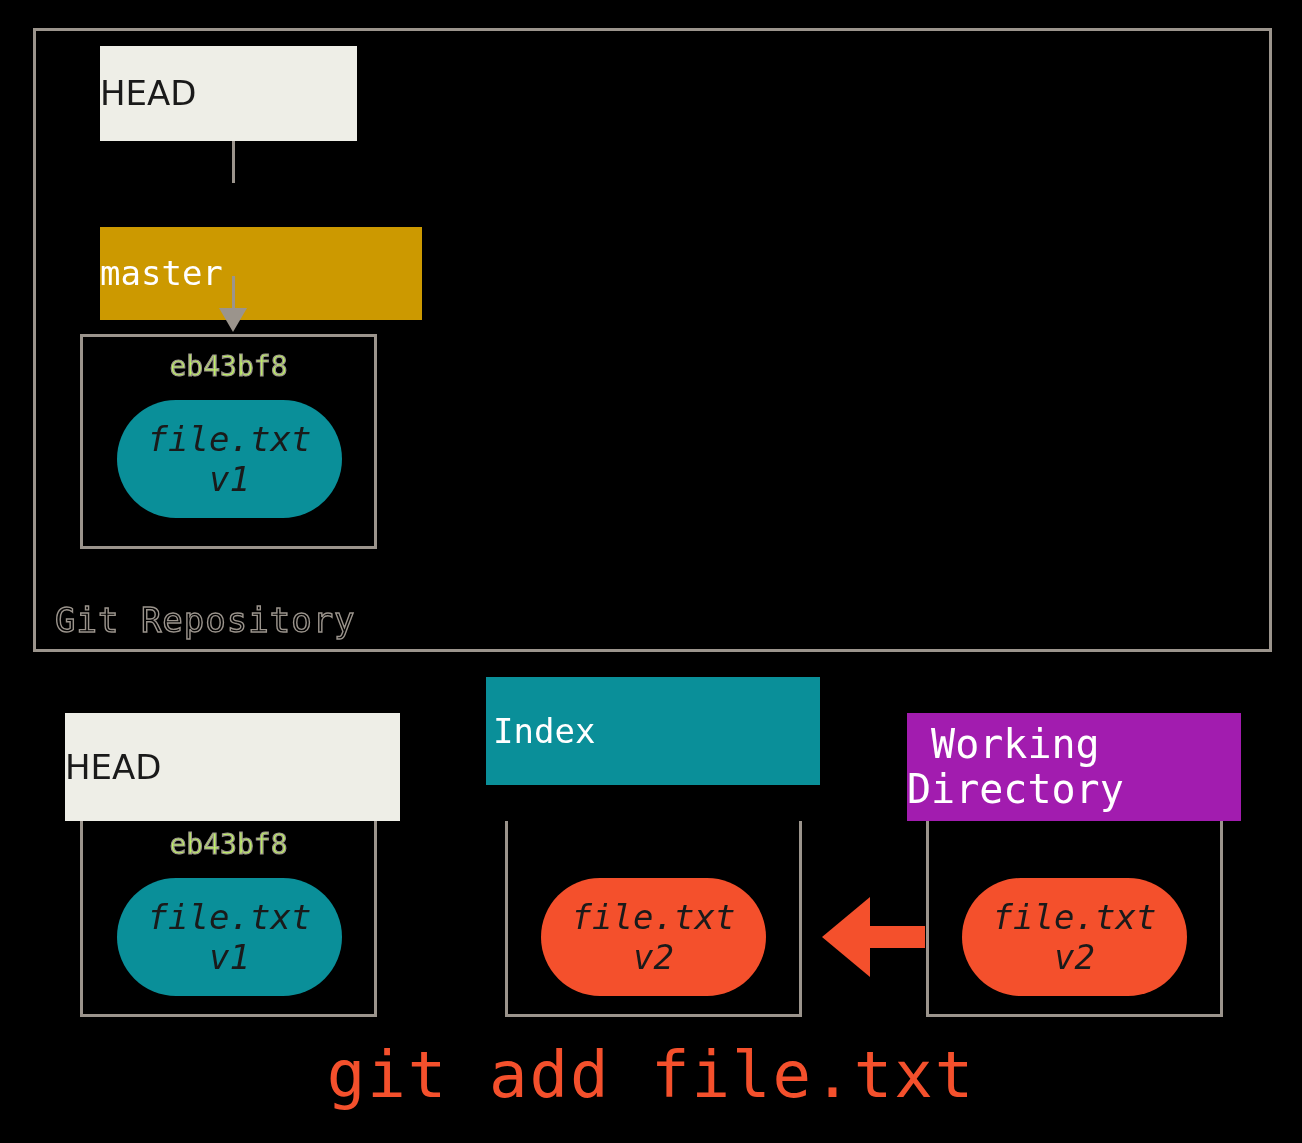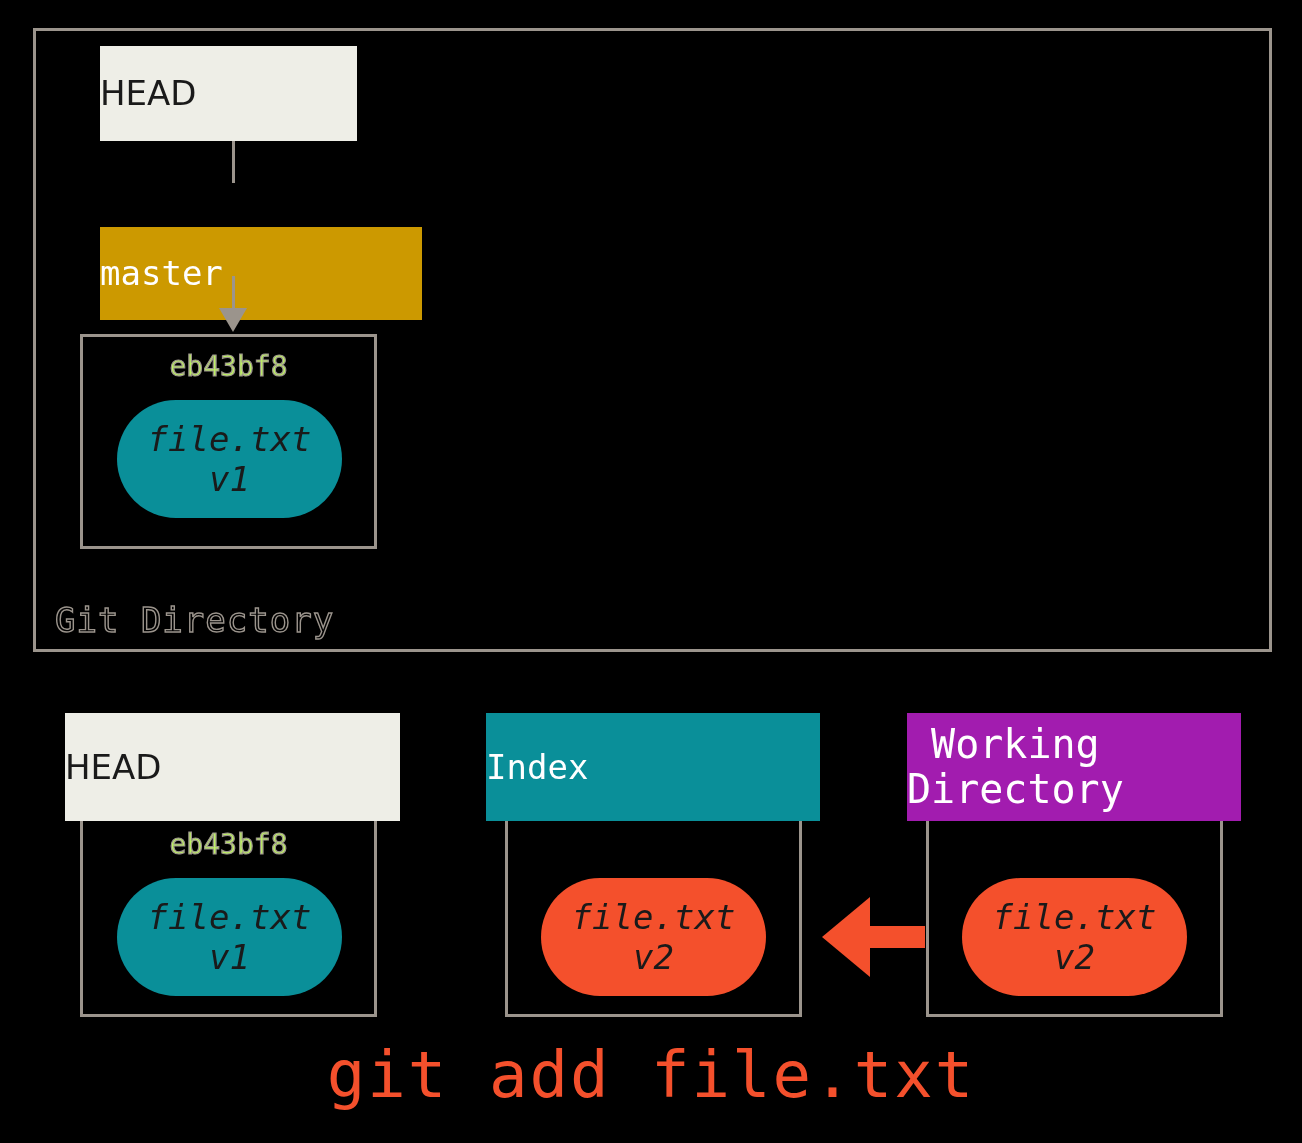--- a/index.html
+++ b/index.html
@@ -145,21 +145,21 @@
     white-space: nowrap;
   }
   .two-line { white-space: pre-line; }
 </style>
 </head>
 <body>
 
 <div class="stage">
 
   <div class="abs repo-frame"></div>
-  <div class="abs repo-label">Git Directory</div>
+  <div class="abs repo-label">Git Repository</div>
 
   <div class="abs box head-box" style="left:100px; top:46px; width:257px; height:95px;">
     <span>HEAD</span>
   </div>
 
   <div class="abs vline" style="left:232px; top:141px; height:42px;"></div>
 
   <div class="abs box master-box" style="left:100px; top:183px; width:322px; height:93px;">
     <span>master</span>
   </div>
@@ -177,21 +177,21 @@
   <div class="abs box head-box" style="left:65px; top:713px; width:335px; height:108px;">
     <span>HEAD</span>
   </div>
   <div class="abs outline-box-noTop" style="left:80px; top:821px; width:297px; height:196px;"></div>
   <div class="abs commit-hash" style="left:80px; top:828px; width:297px;">eb43bf8</div>
   <div class="abs blob blob-teal" style="left:117px; top:878px; width:225px; height:118px;">
     <span>file.txt</span>
     <span>v1</span>
   </div>
 
-  <div class="abs box teal-box" style="left:486px; top:713px; width:334px; height:108px;">
+  <div class="abs box teal-box" style="left:486px; top:677px; width:334px; height:108px;padding-left:7px;">
     <span>Index</span>
   </div>
   <div class="abs outline-box-noTop" style="left:505px; top:821px; width:297px; height:196px;"></div>
   <div class="abs blob blob-red" style="left:541px; top:878px; width:225px; height:118px;">
     <span>file.txt</span>
     <span>v2</span>
   </div>
 
   <div class="abs arrow-left-shaft" style="left:870px; top:926px; width:55px;"></div>
   <div class="abs arrow-left-headtri" style="left:822px; top:897px;"></div>

